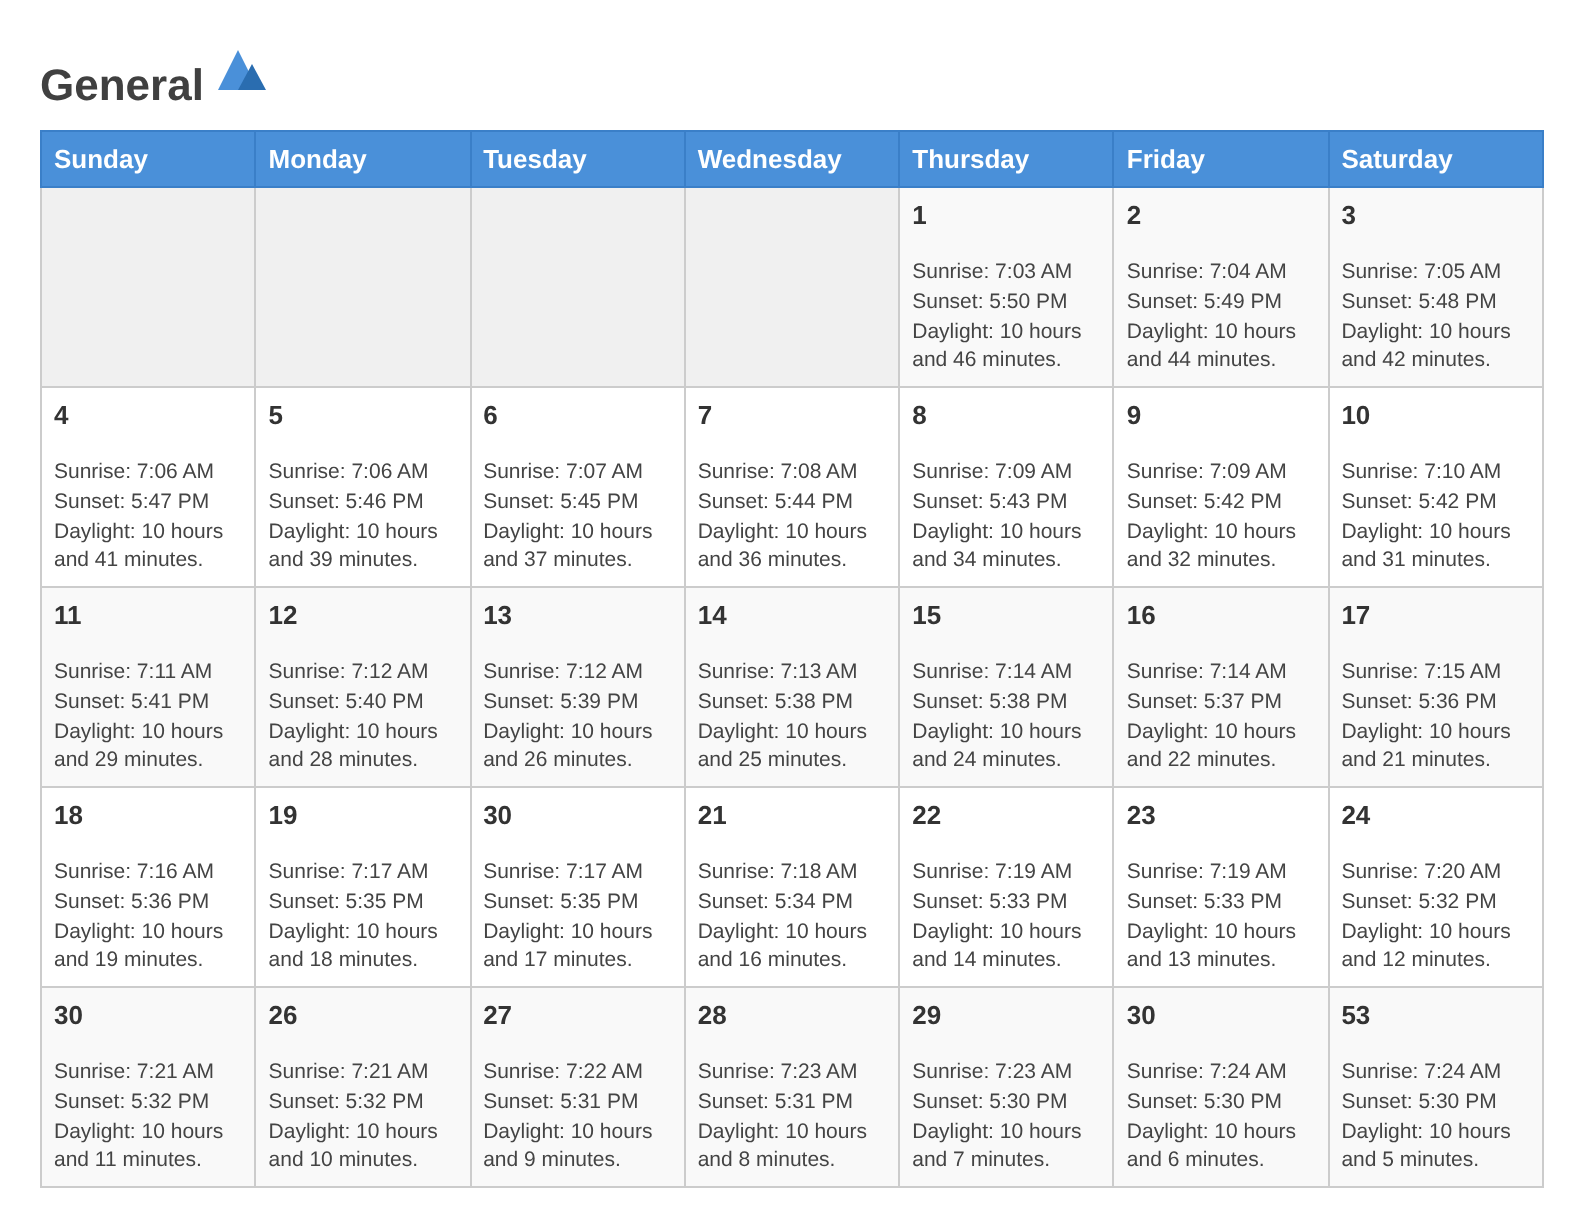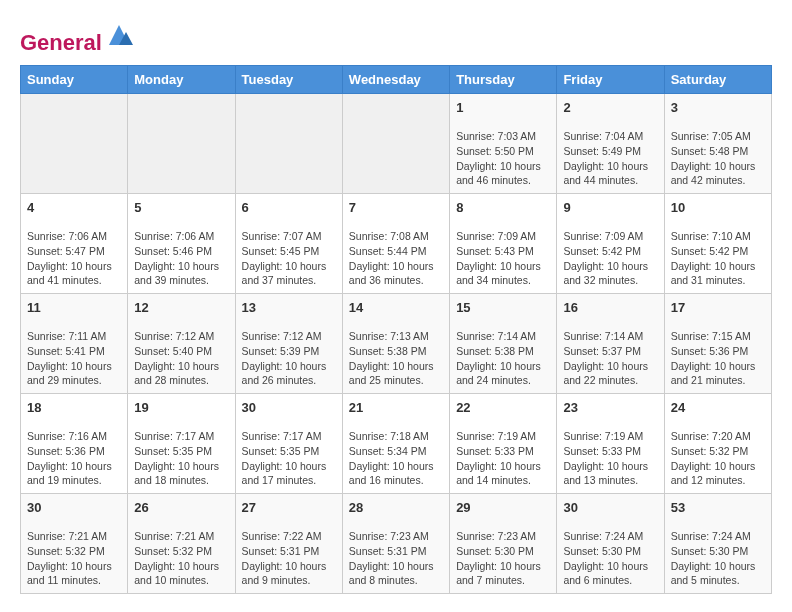--- a/index.html
+++ b/index.html
@@ -18,21 +18,21 @@
     }
     .logo {
       display: flex;
       align-items: center;
     }
     .logo-text {
       font-size: 22px;
       font-weight: bold;
       line-height: 1.1;
     }
-    .logo-general { color: #be185d; }
+    .logo-general { color: #404040; }
     .logo-blue { color: #4a90d9; }
     .logo-icon {
       width: 30px;
       height: 30px;
       margin-left: 2px;
     }
     .title-section {
       text-align: right;
     }
     .month-title {

